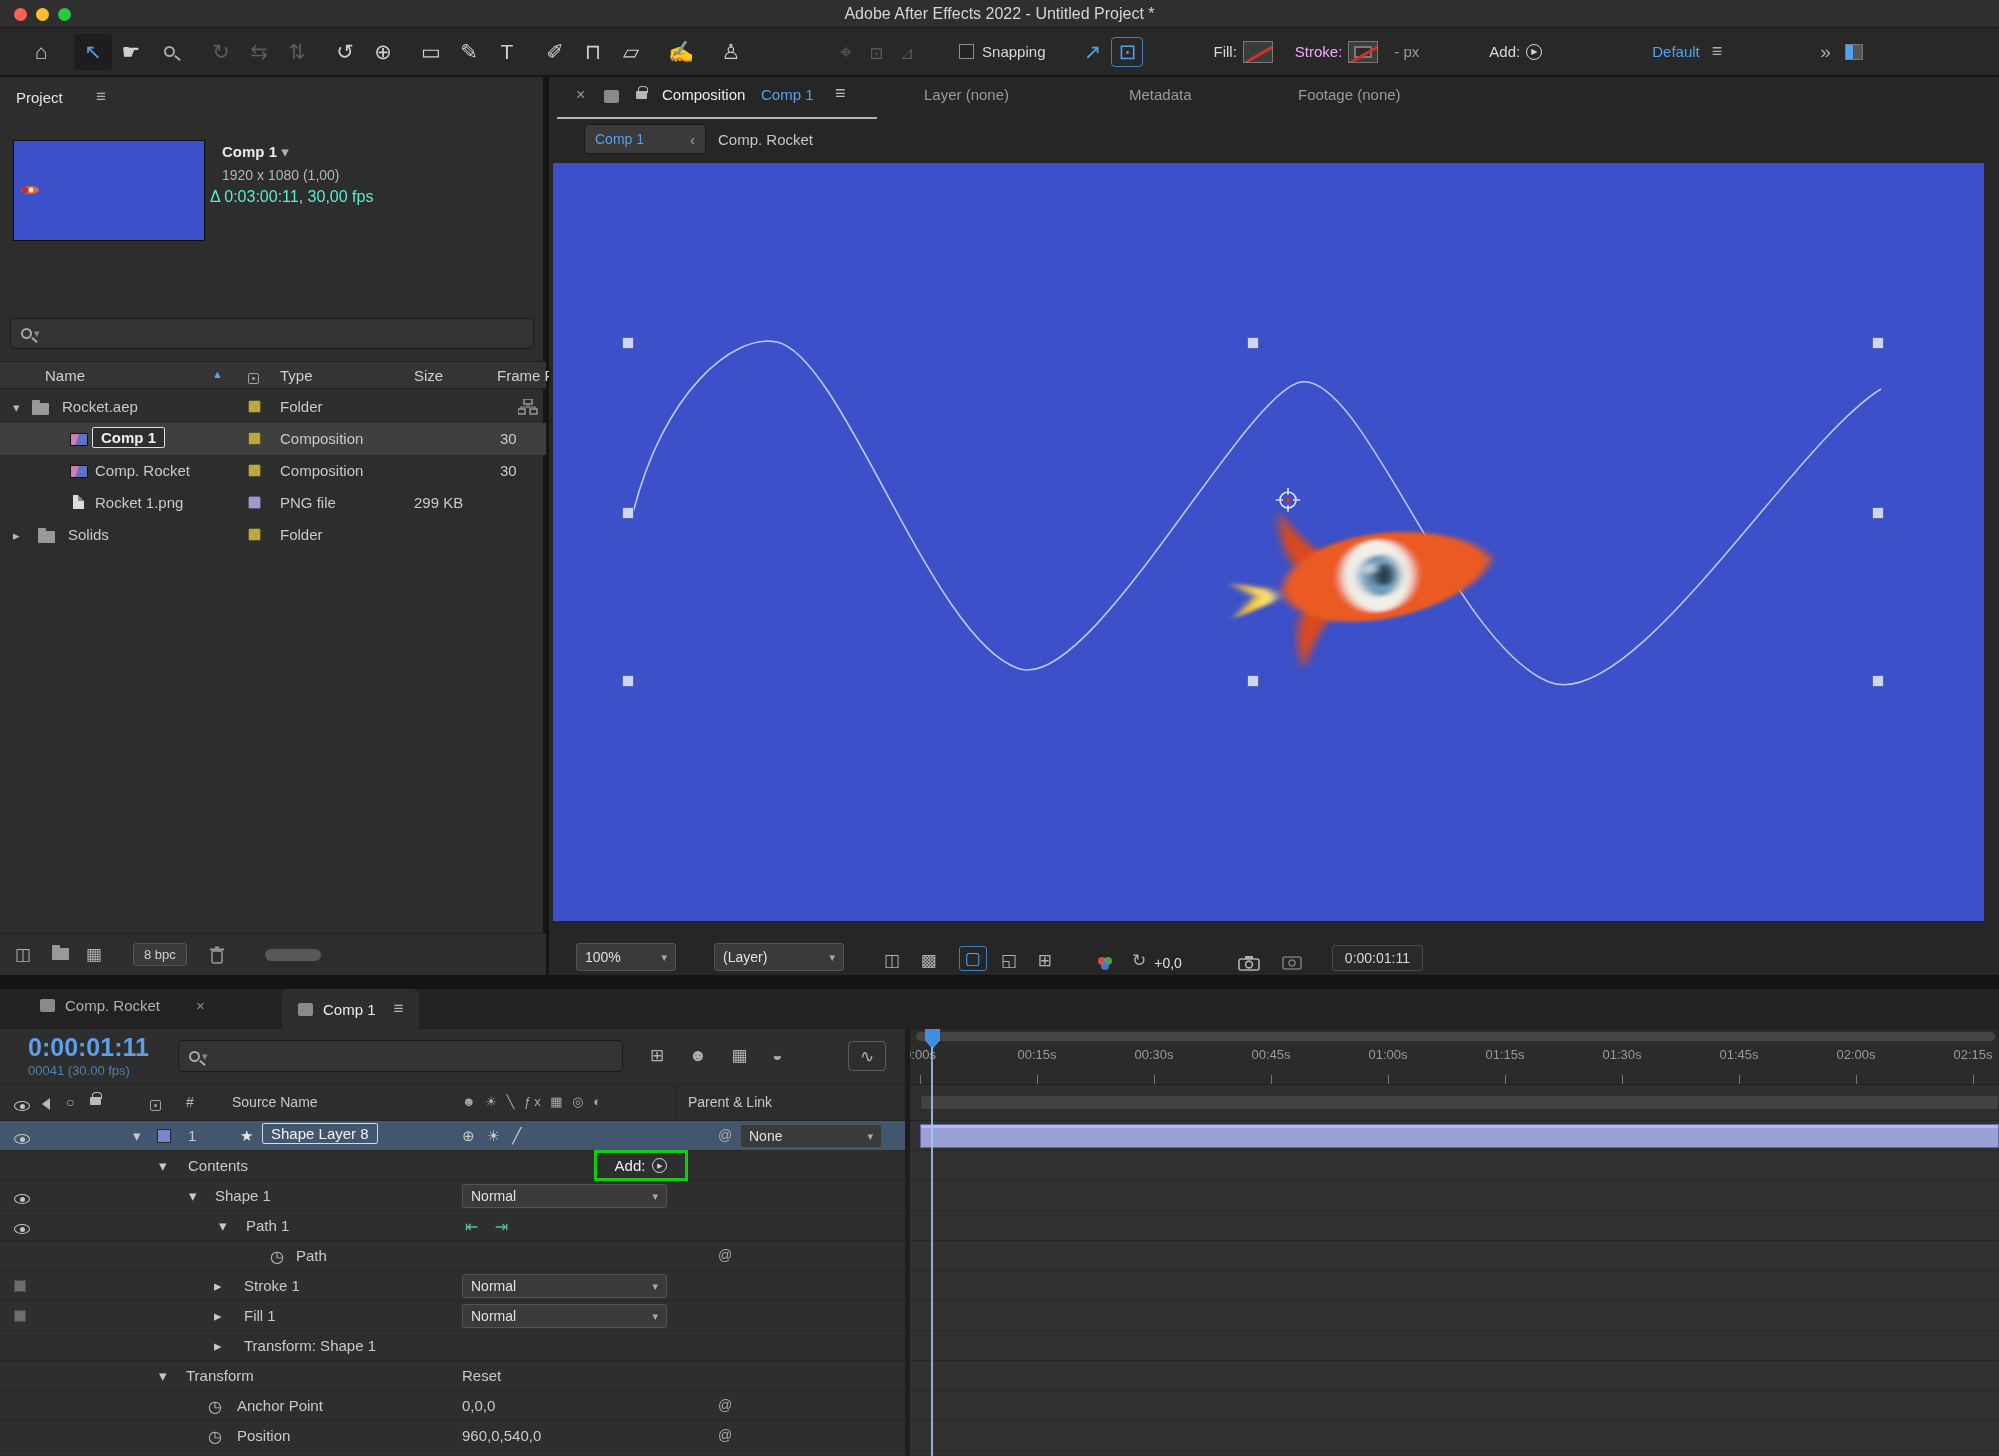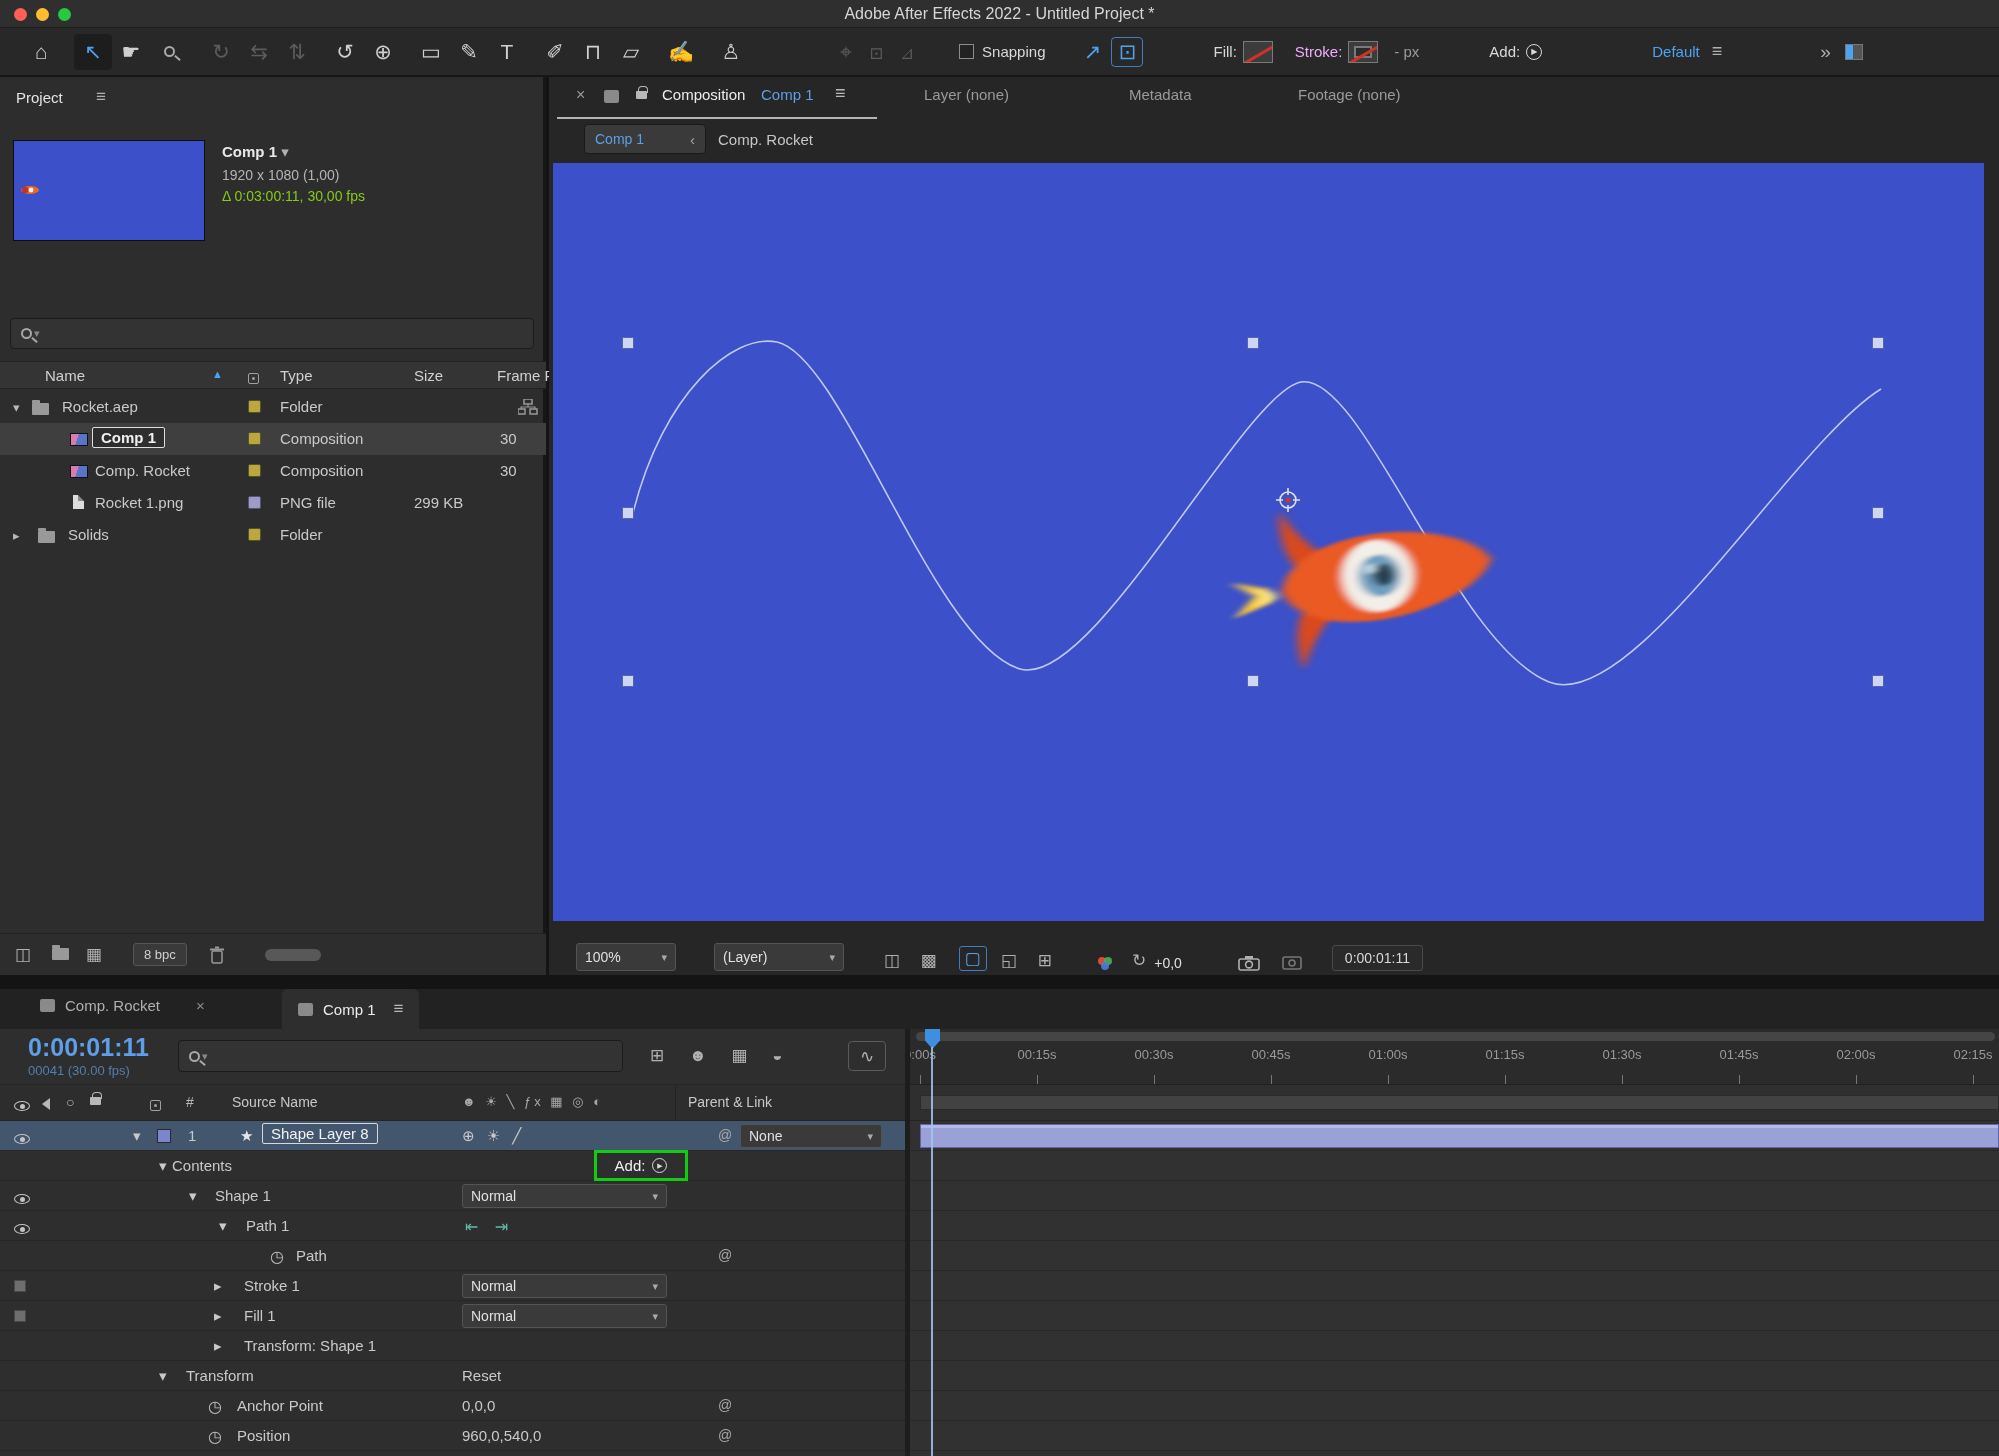--- a/index.html
+++ b/index.html
@@ -122,21 +122,21 @@
       <ellipse cx="14" cy="9" rx="9" ry="4" fill="#e86a2a"></ellipse>
       <circle cx="9" cy="9" r="3.2" fill="#c4302a"></circle>
       <circle cx="15" cy="9" r="2.4" fill="#f2efe8"></circle>
     </svg>
   </div>
   <div class="abs" style="left:222px;top:66px;font-size:15px;color:#e8e8e8;font-weight:bold">
     <span>Comp 1</span>
     <span style="font-weight:normal;color:#b0b0b0">▾</span>
   </div>
   <div class="abs" style="left:222px;top:90px;font-size:14px;color:#b4b4b4">1920 x 1080 (1,00)</div>
-  <div class="abs" style="left:222px;top:111px;font-size:14px;color:#84cc16">Δ 0:03:00:11, 30,00 fps</div>
+  <div class="abs" style="left:210px;top:111px;font-size:16px;color:#5eead4">Δ 0:03:00:11, 30,00 fps</div>
 
   <div class="abs" style="left:10px;top:241px;width:524px;height:31px;background:#333;border:1px solid #1b1b1b;border-radius:4px;display:flex;align-items:center;padding-left:10px">
     <span class="mag"></span>
     <span style="color:#888;font-size:11px;margin-left:2px">▾</span>
     <input style="background: none; border: none; outline: none; color: rgb(221, 221, 221); flex: 1 1 0%; font-size: 14px;">
   </div>
 
   <div class="abs" style="left:0;top:284px;width:546px;height:28px;background:#343434;border-top:1px solid #222;border-bottom:1px solid #222">
     <span class="cell" style="left:45px;top:5px;color:#d0d0d0">Name</span>
     <span class="cell" style="left:212px;top:6px;color:#4da3f0;font-size:11px">▲</span>
@@ -347,21 +347,21 @@
     <span class="it sw" style="left:462px;letter-spacing:4px">⊕ ☀ ╱</span>
     <span class="it" style="left:718px;color:#a8a8a8;font-size:14px">@</span>
     <div class="dd" style="position:absolute;left:740px;top:3px;width:142px;height:24px">
       <span>None</span>
       <span style="font-size:11px;color:#aaa">▾</span>
     </div>
   </div>
 
   <div class="trow" style="top:162px">
     <span class="it tw" style="left:159px">▾</span>
-    <span class="it" style="left:172px">Contents</span>
+    <span class="it" style="left:188px">Contents</span>
     <div class="abs" style="left:594px;top:-1px;width:94px;height:31px;border:3px solid #12cc12;display:flex;align-items:center;justify-content:center;gap:7px">
       <span style="font-size:15px;color:#f0f0f0">Add:</span>
       <span class="playcircle" style="width:15px;height:15px;font-size:7px">▶</span>
     </div>
   </div>
 
   <div class="trow" style="top:192px">
     <span class="abs" style="left:14px;top:9px"><span class="eye"></span></span>
     <span class="it tw" style="left:189px">▾</span>
     <span class="it" style="left:215px">Shape 1</span>

